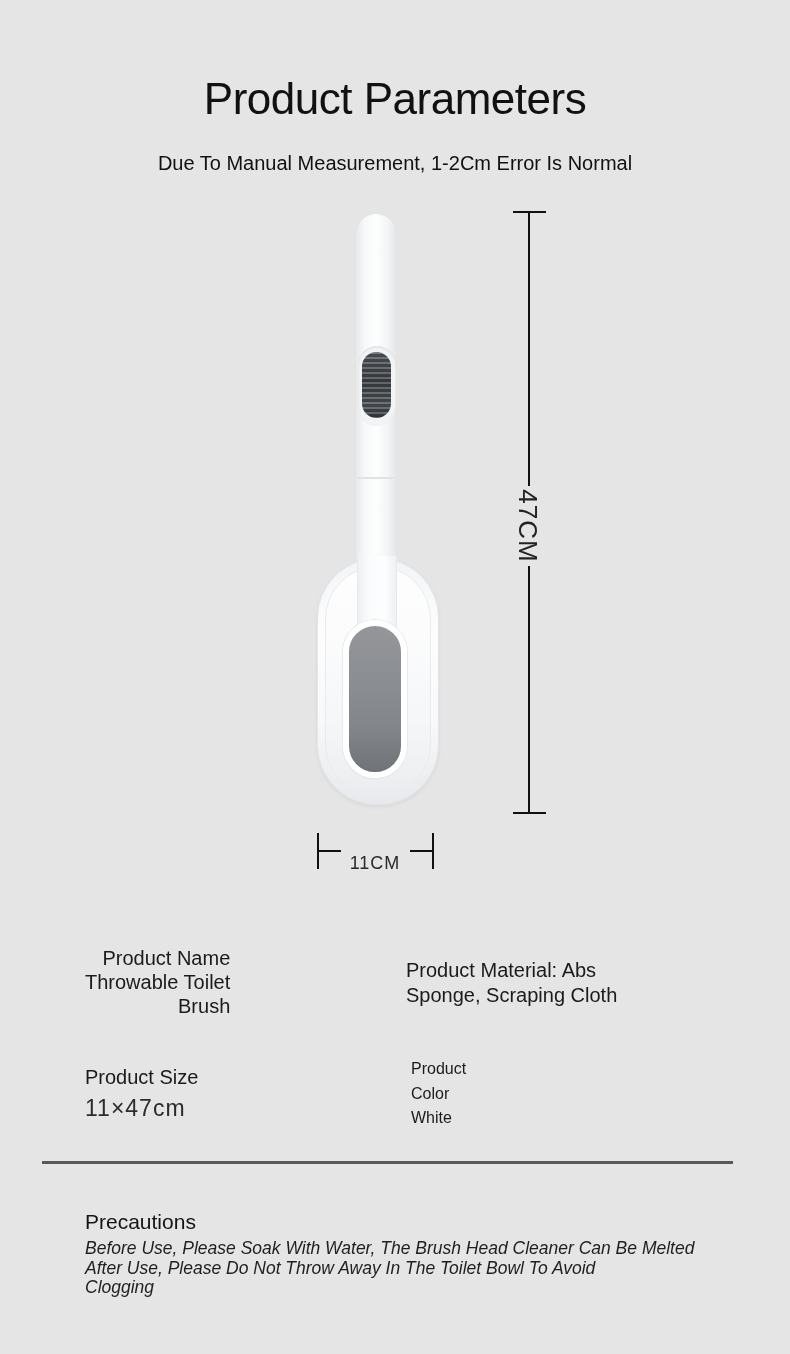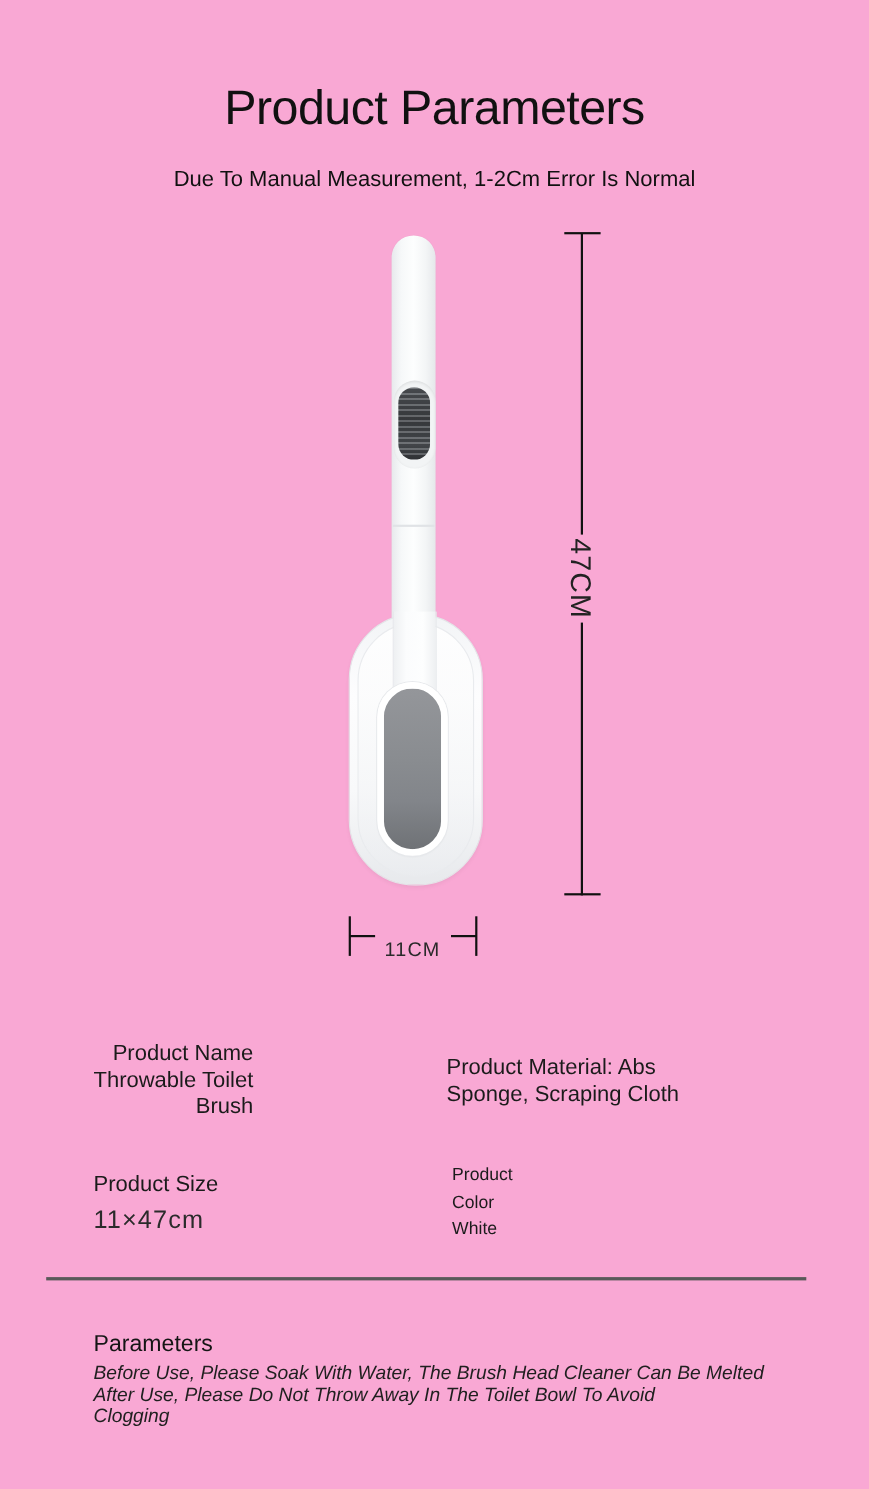--- a/index.html
+++ b/index.html
@@ -5,21 +5,21 @@
   :root{
     --text:#1b1b1b;
     --dimension-line:#111111;
     --divider:#595959;
     --pad-gray:#8a8d91;
     --slider-dark:#44474b;
     --product-white:#fbfcfd;
   }
   html,body{margin:0;padding:0;background:#ffffff;}
   .page{
-    position:relative;width:790px;height:1354px;background:#f9a8d4;overflow:hidden;
+    position:relative;width:790px;height:1354px;background:#e5e5e5;overflow:hidden;
     font-family:"Liberation Sans","DejaVu Sans",sans-serif;color:var(--text);
   }
   .abs{position:absolute;}
   .title{
     left:0;top:74px;width:790px;text-align:center;
     font-size:44px;font-weight:400;letter-spacing:-0.5px;color:#111;
   }
   .subtitle{
     left:0;top:152px;width:790px;text-align:center;
     font-size:20px;font-weight:400;color:#111;
@@ -139,18 +139,18 @@
 
   <div class="abs spec-size-label">Product Size</div>
   <div class="abs spec-size-value">11×47cm</div>
 
   <div class="abs spec-color pre">Product
 Color
 White</div>
 
   <div class="abs divider"></div>
 
-  <div class="abs prec-title">Parameters</div>
+  <div class="abs prec-title">Precautions</div>
   <div class="abs prec-body pre">Before Use, Please Soak With Water, The Brush Head Cleaner Can Be Melted
 After Use, Please Do Not Throw Away In The Toilet Bowl To Avoid
 Clogging</div>
 
 </div>
 
 </body></html>

